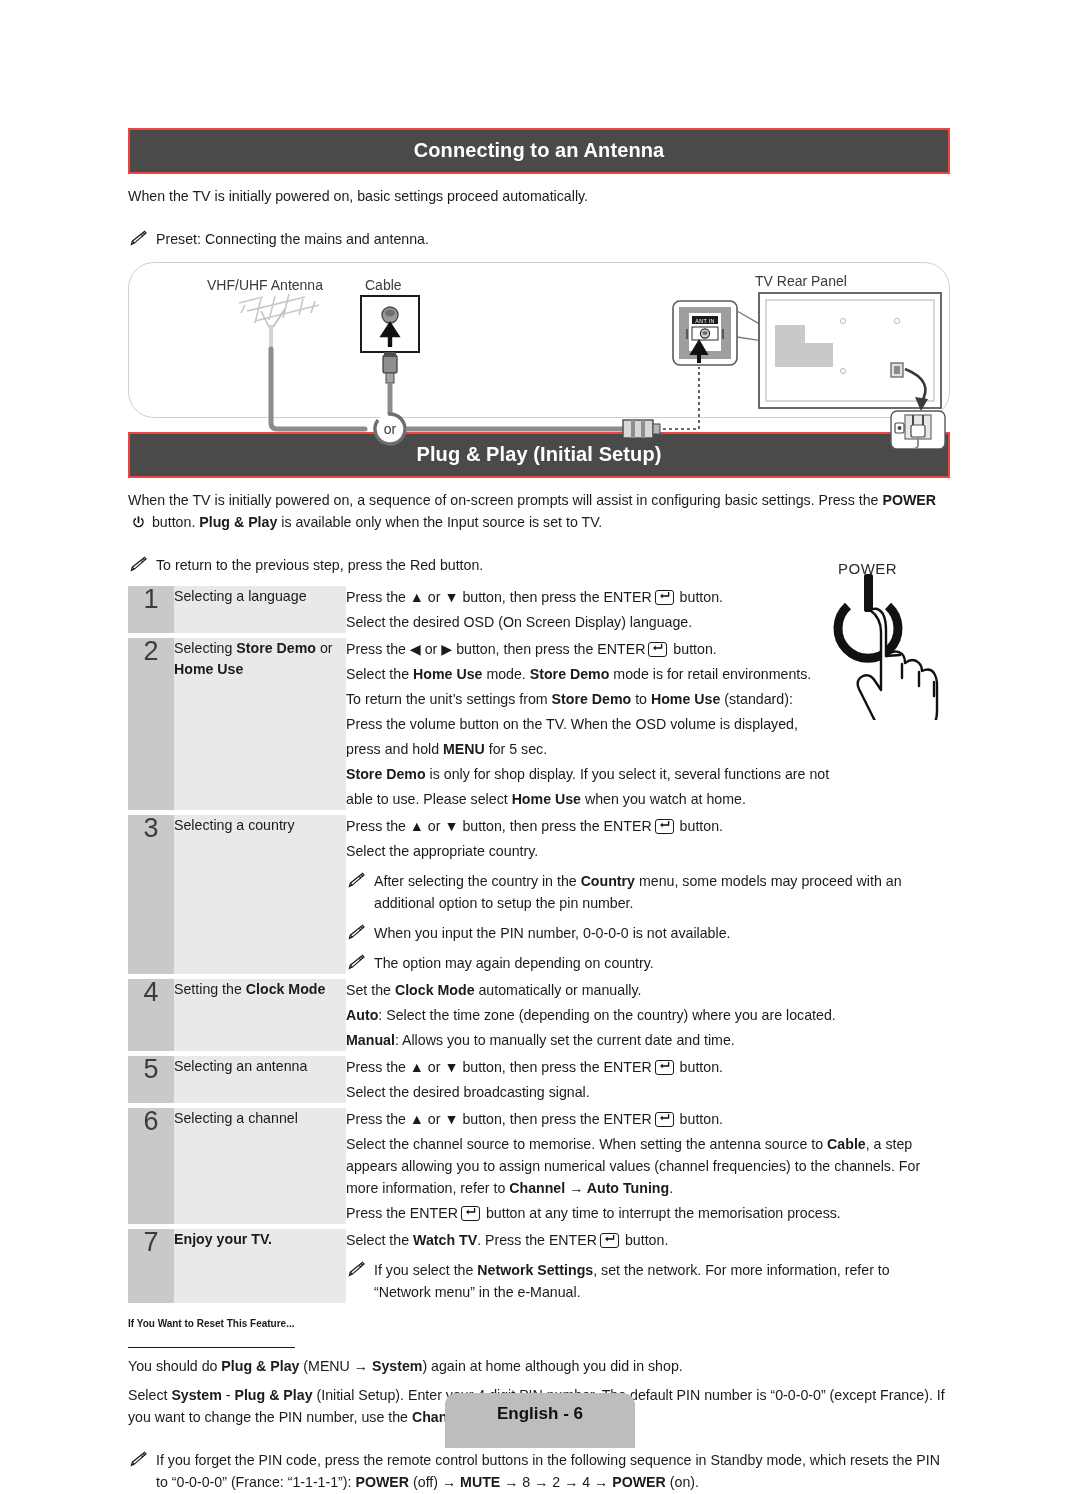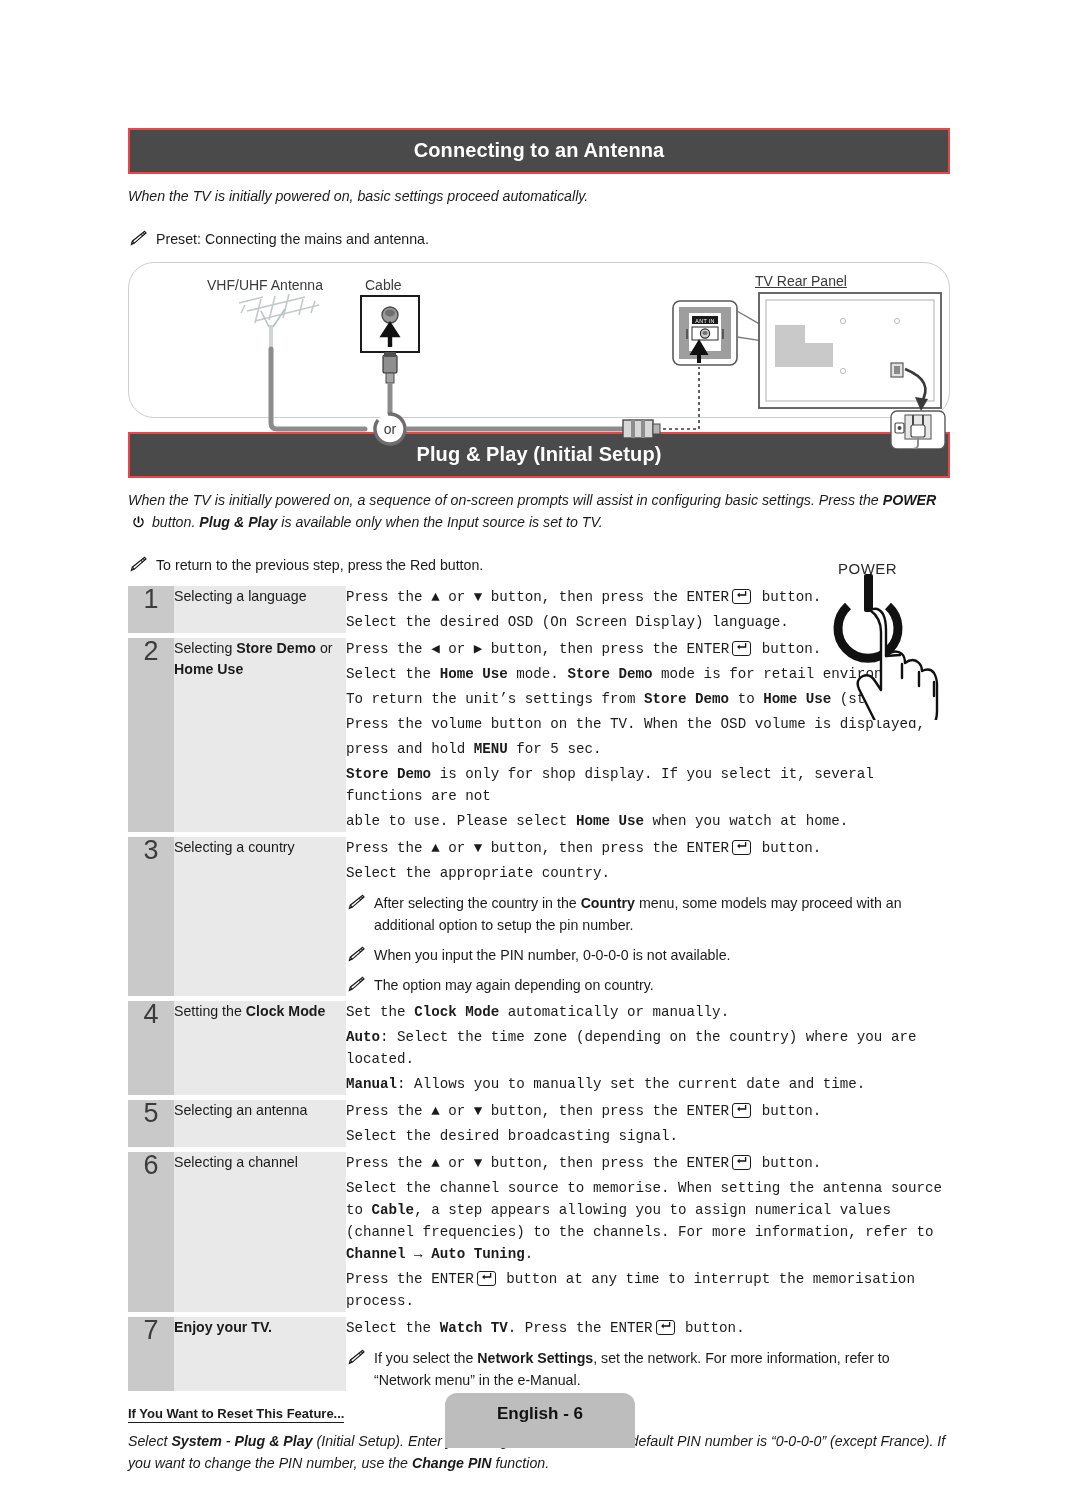--- a/index.html
+++ b/index.html
@@ -13,21 +13,21 @@
   .content{position:absolute;left:128px;top:0;width:822px;}
 
   
   .bar{
     background:#4a4a4a;color:#ffffff;text-align:center;
     font-weight:bold;font-size:20px;letter-spacing:.1px;
     padding:9px 0 10px 0;border:2px solid #ef4444;
     box-sizing:border-box;
   }
 
-  .para{font-size:14.2px;line-height:22px;margin:11px 0 0 0;font-style:italic;}
+  .para{font-size:14.2px;line-height:22px;margin:11px 0 0 0;}
   .para.tight{margin-top:7px;}
   b{font-weight:bold;}
 
   
   .note{
     position:relative;padding-left:28px;font-size:14.2px;
     line-height:22px;margin-top:21px;
   }
   .note .pencil{position:absolute;left:0;top:2px;}
 
@@ -54,44 +54,44 @@
     padding:6px 0 10px 0;
   }
   .c-lbl{
     width:172px;background:#e9e9e9;font-size:14.2px;
     line-height:21px;padding:9px 10px 10px 10px;
   }
   .c-body{
     background:#ffffff;font-size:14.2px;line-height:22px;
     padding:8px 0 9px 14px;
   }
-  .c-body p{margin:0 0 0 0;font-family:Liberation Mono, monospace;}
+  .c-body p{margin:0 0 0 0;}
   .c-body p + p{margin-top:3px;}
   .rowgap td{height:5px;background:#ffffff;padding:0;}
 
   
   .enter-key{
     display:inline-block;border:1.6px solid #1b1b1b;border-radius:3px;
     padding:0 3px 0 3px;line-height:13px;height:13px;font-size:11px;
     position:relative;top:-1px;margin:0 2px 0 3px;vertical-align:middle;
   }
   .enter-key svg{display:block;}
 
   
   .power-ill{position:absolute;left:826px;top:560px;width:150px;height:160px;}
   .power-ill .plabel{
     position:absolute;left:12px;top:0;font-size:15px;color:#2a2a2a;
     letter-spacing:.5px;
   }
 
   
   .reset-head{
-    font-size:13px;font-weight:bold;margin-top:15px;
+    font-size:10px;font-weight:bold;margin-top:15px;
     display:inline-block;border-bottom:1.6px solid #1b1b1b;
-    padding-bottom:1px;
+    padding-bottom:18px;
   }
 
   
   .footer{
     position:absolute;left:0;right:0;bottom:46px;text-align:center;
   }
   .footer .tab{
     display:inline-block;background:#bdbdbd;color:#111;
     font-size:17px;font-weight:bold;
     padding:11px 46px 24px 46px;border-radius:12px 12px 0 0;
@@ -119,21 +119,21 @@
             <path d="M13.3 4.4 L14.9 6.0"></path>
           </g>
         </svg>
       </span>
       <span>Preset: Connecting the mains and antenna.</span>
     </div>
 
     <div class="diagram">
       <span class="dlabel" style="left:78px;top:14px;">VHF/UHF Antenna</span>
       <span class="dlabel" style="left:236px;top:14px;">Cable</span>
-      <span class="dlabel" style="left:626px;top:10px;text-decoration:underline;">TV Rear Panel</span>
+      <span class="dlabel" style="left:626px;top:10px;">TV Rear Panel</span>
 
       <svg width="820" height="186" viewBox="0 0 820 186">
 
         <g stroke="#c3c9c9" stroke-width="1.6" fill="none">
           <path d="M118 48 L176 34"></path>
           <path d="M126 58 L190 42"></path>
           <path d="M110 40 L134 34"></path>
           <path d="M132 36 L126 60"></path>
           <path d="M146 33 L140 57"></path>
           <path d="M160 31 L154 55"></path>
@@ -377,20 +377,21 @@
                       <path d="M13.3 4.4 L14.9 6.0"></path>
                     </g>
                   </svg></span><span>If you select the <b>Network Settings</b>, set the network. For more information, refer to “Network menu” in the e-Manual.</span></div>
             </td>
           </tr>
         </tbody>
     </table>
 
     <div>
       <div class="reset-head">If You Want to Reset This Feature...</div>
+      <div class="para tight" id="reset-p1">You should do <b>Plug &amp; Play</b> (MENU → <b>System</b>) again at home although you did in shop.</div>
       <div class="para tight" id="reset-p2">Select <b>System</b> - <b>Plug &amp; Play</b> (Initial Setup). Enter your 4 digit PIN number. The default PIN number is “0-0-0-0” (except France). If you want to change the PIN number, use the <b>Change PIN</b> function.</div>
       <div class="note">
         <span class="pencil">
           <svg width="19" height="16" viewBox="0 0 19 16">
             <g fill="none" stroke="#1b1b1b" stroke-width="1.2">
               <path d="M16.6 1.4 L18 2.9 L6.4 13.1 L3.4 14.4 L4.3 11.2 Z"></path>
               <path d="M15.2 2.7 L16.8 4.3"></path>
                 <path d="M4.3 11.2 L6.4 13.1"></path>
               <path d="M13.3 4.4 L14.9 6.0"></path>
             </g>

